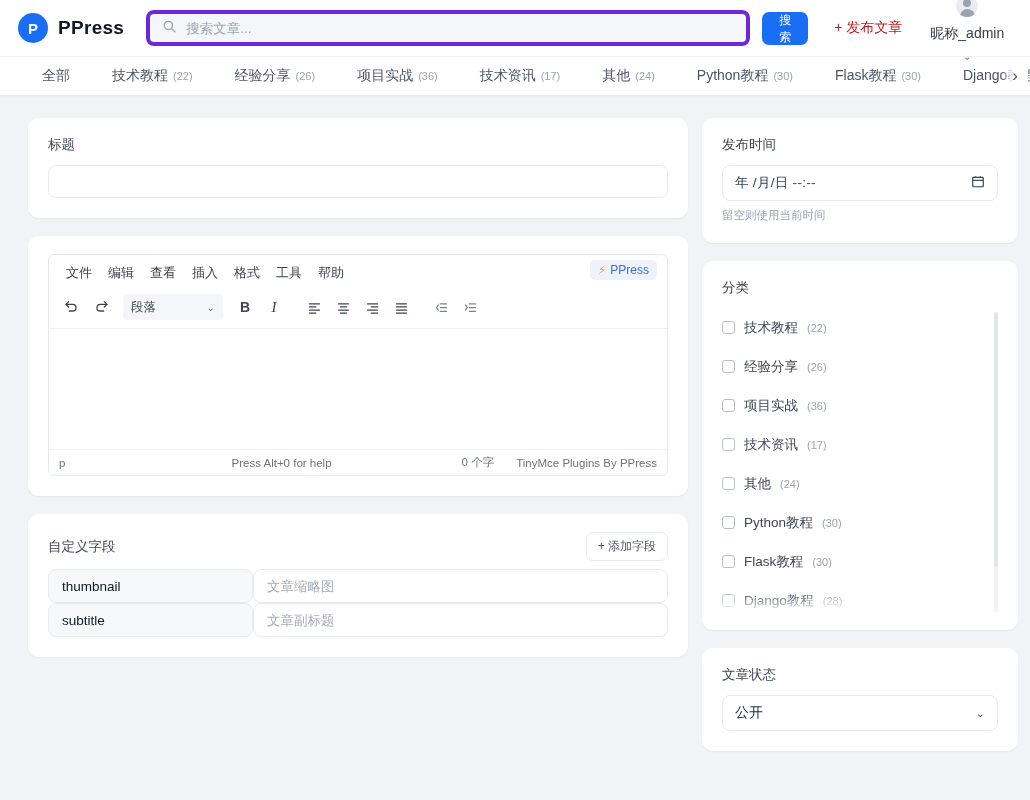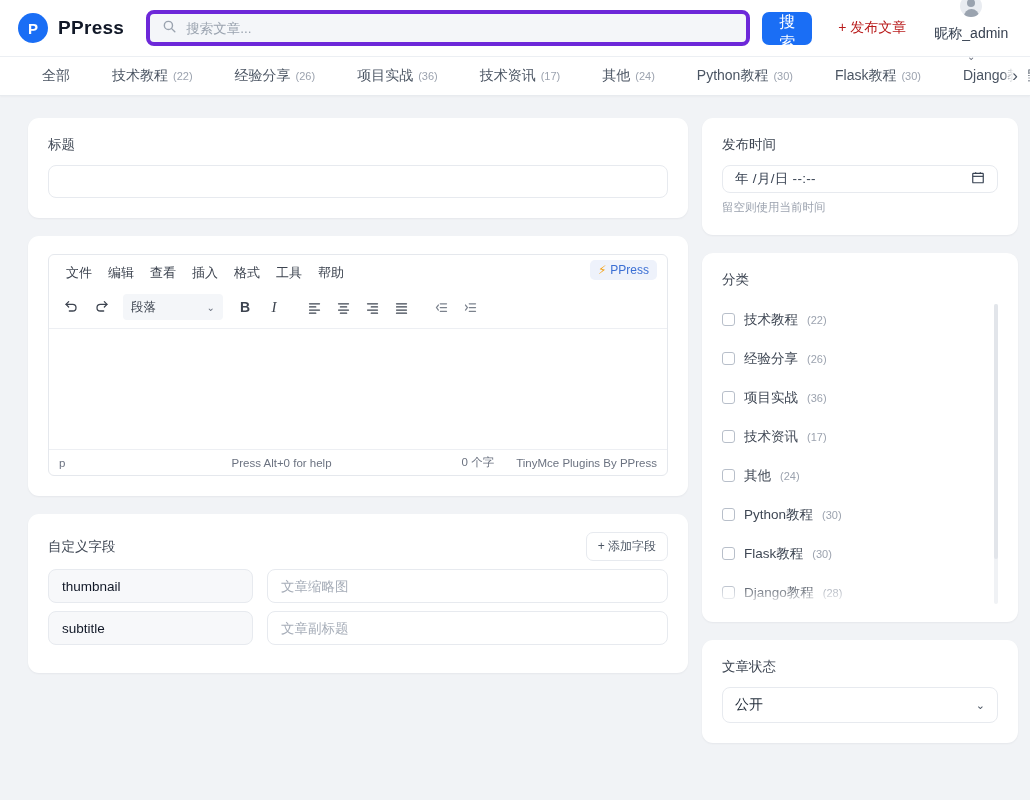--- a/index.html
+++ b/index.html
@@ -28,21 +28,21 @@
     flex:0 0 auto; width:604px; height:36px; background:#f4f6f9; border:4px solid #6d28d9;
     border-radius:8px; display:flex; align-items:center; padding:0 12px; gap:8px;
   }
   .search-input{
     border:none;outline:none;background:transparent;flex:1;font-size:13.5px;
     color:#374151; font-family:inherit;
   }
   .search-input::placeholder{ color:#9aa3af; }
   .search-btn{
     margin-left:12px; height:33px; padding:0 17px; border:none; border-radius:7px;
-    background:#1a6ef5; color:#fff; font-size:16px; cursor:pointer;
+    background:#1a6ef5; color:#fff; font-size:12px; cursor:pointer;
     font-family:inherit;
   }
   .publish-link{
     margin-left:26px; color:#b91c1c; font-size:14px; display:flex; align-items:center; gap:5px;
     cursor:pointer; white-space:nowrap;
   }
   .user-box{
     margin-left:28px; display:flex; align-items:center; gap:8px; cursor:pointer;
     font-size:14px; color:#374151; white-space:nowrap;flex-direction:column;
   }
@@ -127,35 +127,35 @@
   .ed-status .st-help{ margin-left:auto; }
   .ed-status .st-count{ margin-left:130px; }
   .ed-status .st-brand{ margin-left:22px; }
 
   
   .cf-head{ display:flex; align-items:center; justify-content:space-between; margin-bottom:8px;}
   .cf-add{
     border:1px solid #e7eaef; background:#fff; border-radius:7px; padding:5px 11px;
     font-size:12px; color:#4b5563; cursor:pointer; font-family:inherit;
   }
-  .cf-row{ display:flex; gap:14px; margin-bottom:8px; }
+  .cf-row{ display:flex; margin-bottom:0; }
   .cf-key{
     flex:0 0 205px; height:34px; border:1px solid #e7eaef; border-radius:8px;
     background:#f7f8fa; padding:0 13px; font-size:13.5px; color:#111827; outline:none;
     font-family:inherit;
   }
   .cf-val{
     flex:1; height:34px; border:1px solid #e7eaef; border-radius:8px; background:#fff;
     padding:0 13px; font-size:13.5px; outline:none; font-family:inherit; color:#374151;
   }
   .cf-val::placeholder{ color:#a6adb8; }
 
   
   .date-input{
-    width:100%; height:28px; border:1px solid #e7eaef; border-radius:8px; background:#fff;
+    width:100%; height:36px; border:1px solid #e7eaef; border-radius:8px; background:#fff;
     display:flex; align-items:center; padding:12px 12px; font-size:13.5px; color:#374151;
     position:relative; cursor:pointer;
   }
   .date-input .dt-text{ color:#374151; letter-spacing:.3px; }
   .date-input .cal{ margin-left:auto; color:#374151; }
   .hint{ font-size:11.5px; color:#9ca3af; margin-top:7px; }
 
   .cat-scroll{
     height:310px; overflow:hidden; position:relative; padding-right:14px; margin-top:4px;
   }

